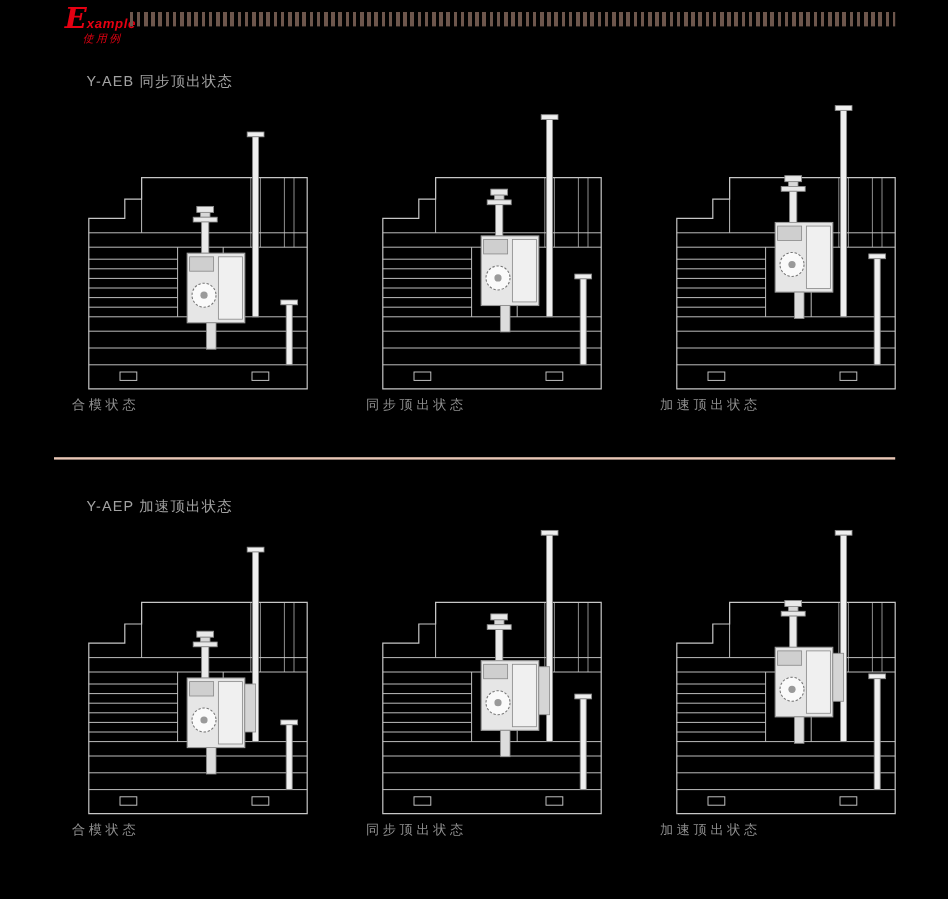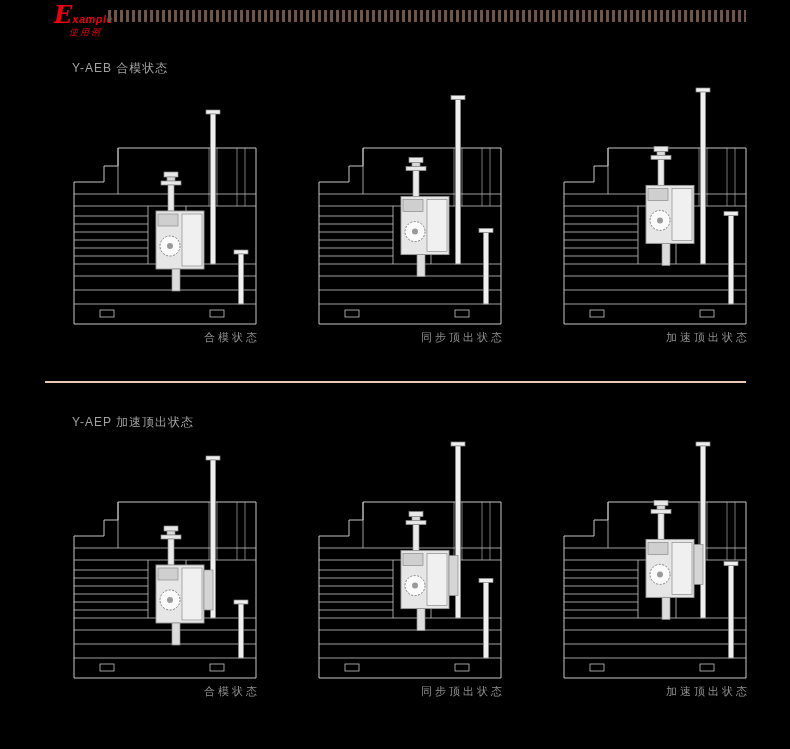--- a/index.html
+++ b/index.html
@@ -21,39 +21,39 @@
   
   .sec-title{position:absolute;margin:0;font-size:12px;font-weight:normal;color:#a2a2a2;letter-spacing:1px}
   #sec1-title{left:72px;top:60px}
   #sec2-title{left:72px;top:414px}
   
   .figrow{position:absolute;left:60px;width:690px;display:flex;justify-content:space-between}
   #figrow1{top:86px}
   #figrow2{top:440px}
   figure{margin:0;width:200px}
   figure svg{display:block}
-  .cap{display:block;text-align:right;font-size:11px;color:#8f8f8f;letter-spacing:3px;margin-top:4px;white-space:nowrap}
+  .cap{display:block;text-align:left;font-size:11px;color:#8f8f8f;letter-spacing:3px;margin-top:4px;white-space:nowrap}
   
   .divider{position:absolute;left:45px;top:381px;width:701px;height:2px;background:var(--divider,#e9c7b6)}
 </style>
 </head>
 <body>
 
 <div class="page">
 
   <header>
     <div class="brand">
       <span class="brand-E">E</span><span class="brand-rest">xample</span>
       <div class="brand-sub">使用例</div>
     </div>
     <div class="strip"></div>
   </header>
 
   <section>
-    <h2 class="sec-title" id="sec1-title">Y-AEB 合模状态</h2>
+    <h2 class="sec-title" id="sec1-title">Y-AEB 同步顶出状态</h2>
     <div class="figrow" id="figrow1">
       <figure>
         <svg viewBox="0 0 200 240" width="200" height="240">
             <path d="M14 96 H44 V80 H58 V62 H196 V238 H14 Z" stroke="#c6c6c6" fill="none" stroke-width="1"></path>
             <path d="M14 108 H196 M14 120 H196 M14 178 H196 M14 190 H196 M14 204 H196 M14 218 H196 M14 130 H88 M14 138 H88 M14 146 H88 M14 154 H88 M14 162 H88 M14 170 H88 M88 120 V178 M126 120 V178 M58 62 V108" stroke="#c6c6c6" fill="none" stroke-width="0.8"></path>
             <path d="M149 62 V120 M157 62 V120 M177 62 V120 M185 62 V120" stroke="#c6c6c6" fill="none" stroke-width="0.6"></path>
             <rect x="40" y="224" width="14" height="7" stroke="#c6c6c6" fill="none" stroke-width="0.8"></rect>
             <rect x="150" y="224" width="14" height="7" stroke="#c6c6c6" fill="none" stroke-width="0.8"></rect>
             <rect x="146" y="24" width="14" height="4" fill="#efefef" stroke="#8c8c8c" stroke-width="0.7"></rect>
             <rect x="150.5" y="28" width="5" height="150" fill="#efefef" stroke="#8c8c8c" stroke-width="0.7"></rect>

